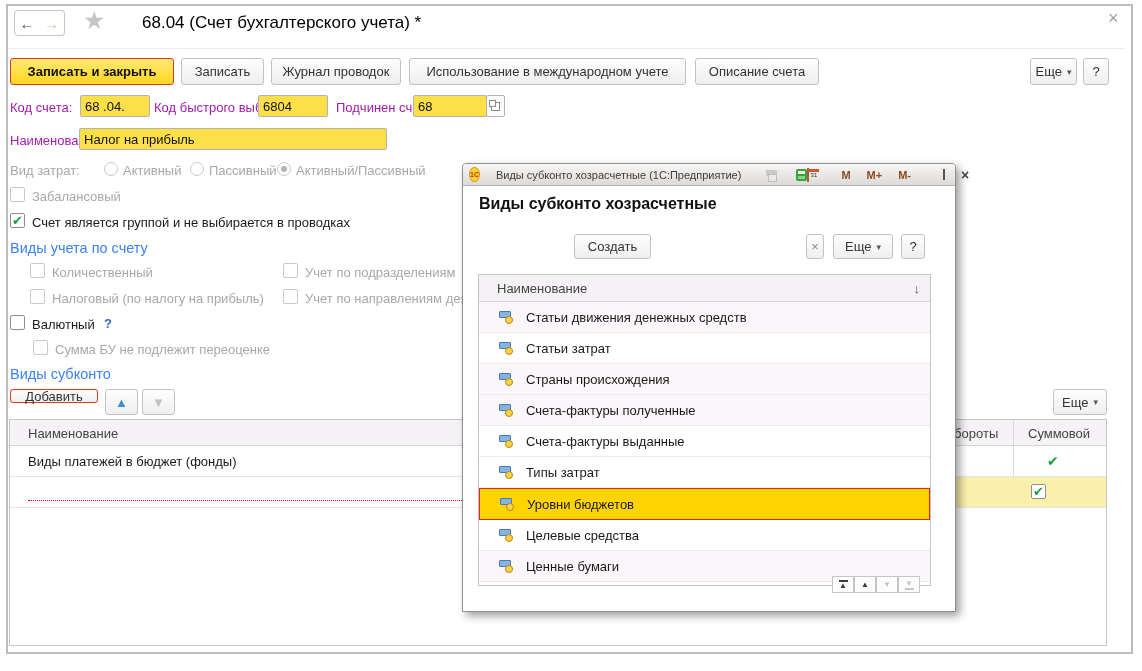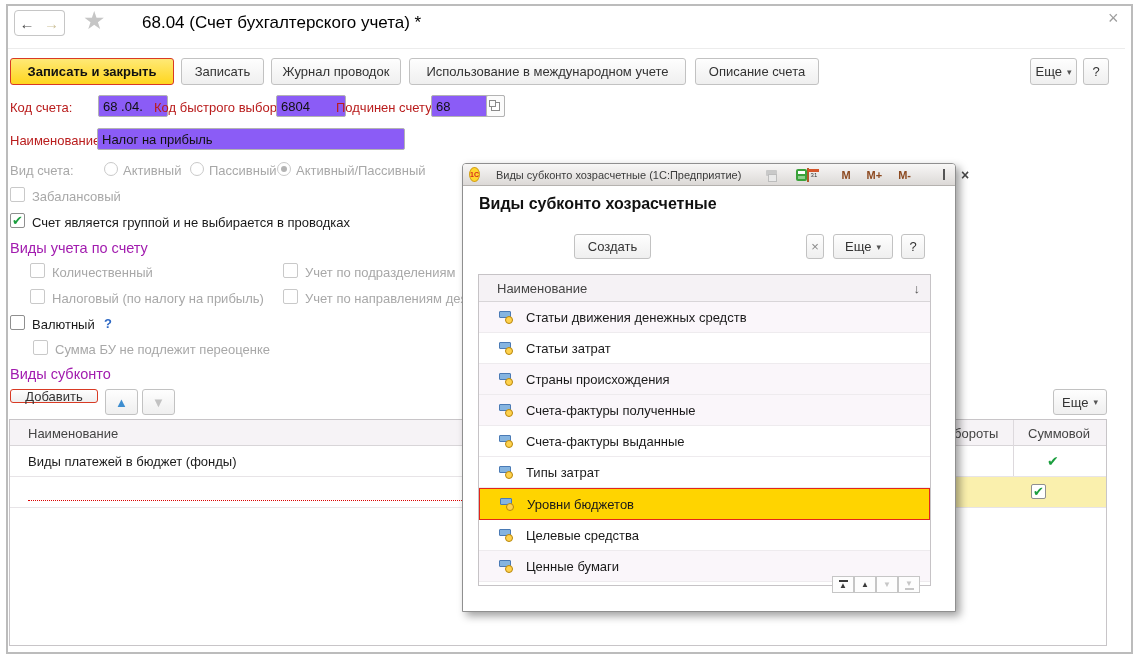--- a/index.html
+++ b/index.html
@@ -15,34 +15,34 @@
   .win-title{left:142px;top:13px;font-size:17px;color:#000;}
   .win-close{left:1108px;top:8px;font-size:18px;color:#9e9e9e;}
   .hdr-sep{left:8px;top:48px;width:1117px;height:1px;background:#ececec;}
   
   .btn{border:1px solid #c2c2c2;border-radius:3px;background:linear-gradient(#fefefe,#efefef);
        display:flex;align-items:center;justify-content:center;color:#333;white-space:nowrap;cursor:default;}
   .btn .caret{font-size:9px;color:#555;margin-left:5px;}
   .btn.yellow{background:linear-gradient(#ffe976,#ffd61e);border:1px solid #d83a24;font-weight:bold;color:#111;}
   .btn.redframe{border:1px solid #d83a24;}
   
-  .lbl{color:#b91c1c;}
+  .lbl{color:#a21caf;}
   .lbl.dis{color:#a8a8a8;}
   input.tf{position:absolute;box-sizing:border-box;border:1px solid #b3b3b3;border-radius:2px;height:22px;
-      font-family:inherit;font-size:13px;color:#111;padding:0 4px;background:#8b5cf6;margin-left:18px;}
+      font-family:inherit;font-size:13px;color:#111;padding:0 4px;background:#fde047;}
   .pickbtn{border:1px solid #b3b3b3;border-radius:2px;background:#fbfbfb;display:flex;align-items:center;justify-content:center;}
   .picksq{width:7px;height:7px;border:1px solid #8a8a8a;position:relative;background:#fff;}
   .picksq::before{content:"";position:absolute;left:-3px;top:-3px;width:5px;height:5px;border:1px solid #8a8a8a;background:#fbfbfb;}
   
   .radio{width:14px;height:14px;border:1px solid #c9c9c9;border-radius:50%;background:#fff;display:flex;align-items:center;justify-content:center;}
   .radio .dot{width:6px;height:6px;border-radius:50%;background:#b4b4b4;}
   .cb{width:15px;height:15px;border:1px solid #c9c9c9;border-radius:2px;background:#fff;display:flex;align-items:center;justify-content:center;}
   .cb.en{border-color:#8f8f8f;}
   .cb .mark{font-size:13px;line-height:13px;color:#1b9e3e;font-weight:bold;}
-  .greenhdr{color:#a21caf;font-size:14.5px;}
+  .greenhdr{color:#3b82f6;font-size:14.5px;}
   .qmark{color:#2d68c4;font-weight:bold;}
   .checkmark{color:#1b9e3e;font-size:14px;font-weight:bold;}
   
   .tbl{border:1px solid #c8c5c8;background:#fff;}
   .tbl-header{background:#f6f3f6;border-bottom:1px solid #d8d5d8;color:#444;}
   .rowline{border-bottom:1px solid #e7e4e7;}
   .dotted-red{border-bottom:1px dotted #dd0000;}
   
   .dialog{left:462px;top:163px;width:494px;height:449px;border:1px solid #8f8f8f;border-radius:4px 4px 0 0;
           background:#fff;box-shadow:4px 4px 9px rgba(0,0,0,.38);z-index:10;}
@@ -122,21 +122,21 @@
   <input class="tf" style="left: 258px; top: 95px; width: 70px;" value="6804">
   <div class="abs lbl" style="left:336px;top:100px;">Подчинен счету:</div>
   <input class="tf" style="left: 413px; top: 95px; width: 74px;" value="68">
   <div class="abs pickbtn" style="left:486px;top:95px;width:19px;height:22px;">
       <span class="picksq"></span>
     </div>
 
   <div class="abs lbl" style="left:10px;top:133px;">Наименование:</div>
   <input class="tf" style="left: 79px; top: 128px; width: 308px;" value="Налог на прибыль">
 
-  <div class="abs lbl dis" style="left:10px;top:163px;">Вид счета:</div>
+  <div class="abs lbl dis" style="left:10px;top:163px;">Вид затрат:</div>
   <div class="abs radio" style="left:104px;top:162px;"></div>
   <div class="abs lbl dis" style="left:123px;top:163px;">Активный</div>
   <div class="abs radio" style="left:190px;top:162px;"></div>
   <div class="abs lbl dis" style="left:209px;top:163px;">Пассивный</div>
   <div class="abs radio" style="left:277px;top:162px;">
       <span class="dot"></span>
     </div>
   <div class="abs lbl dis" style="left:296px;top:163px;">Активный/Пассивный</div>
 
   <div class="abs cb" style="left:10px;top:187px;"></div>

